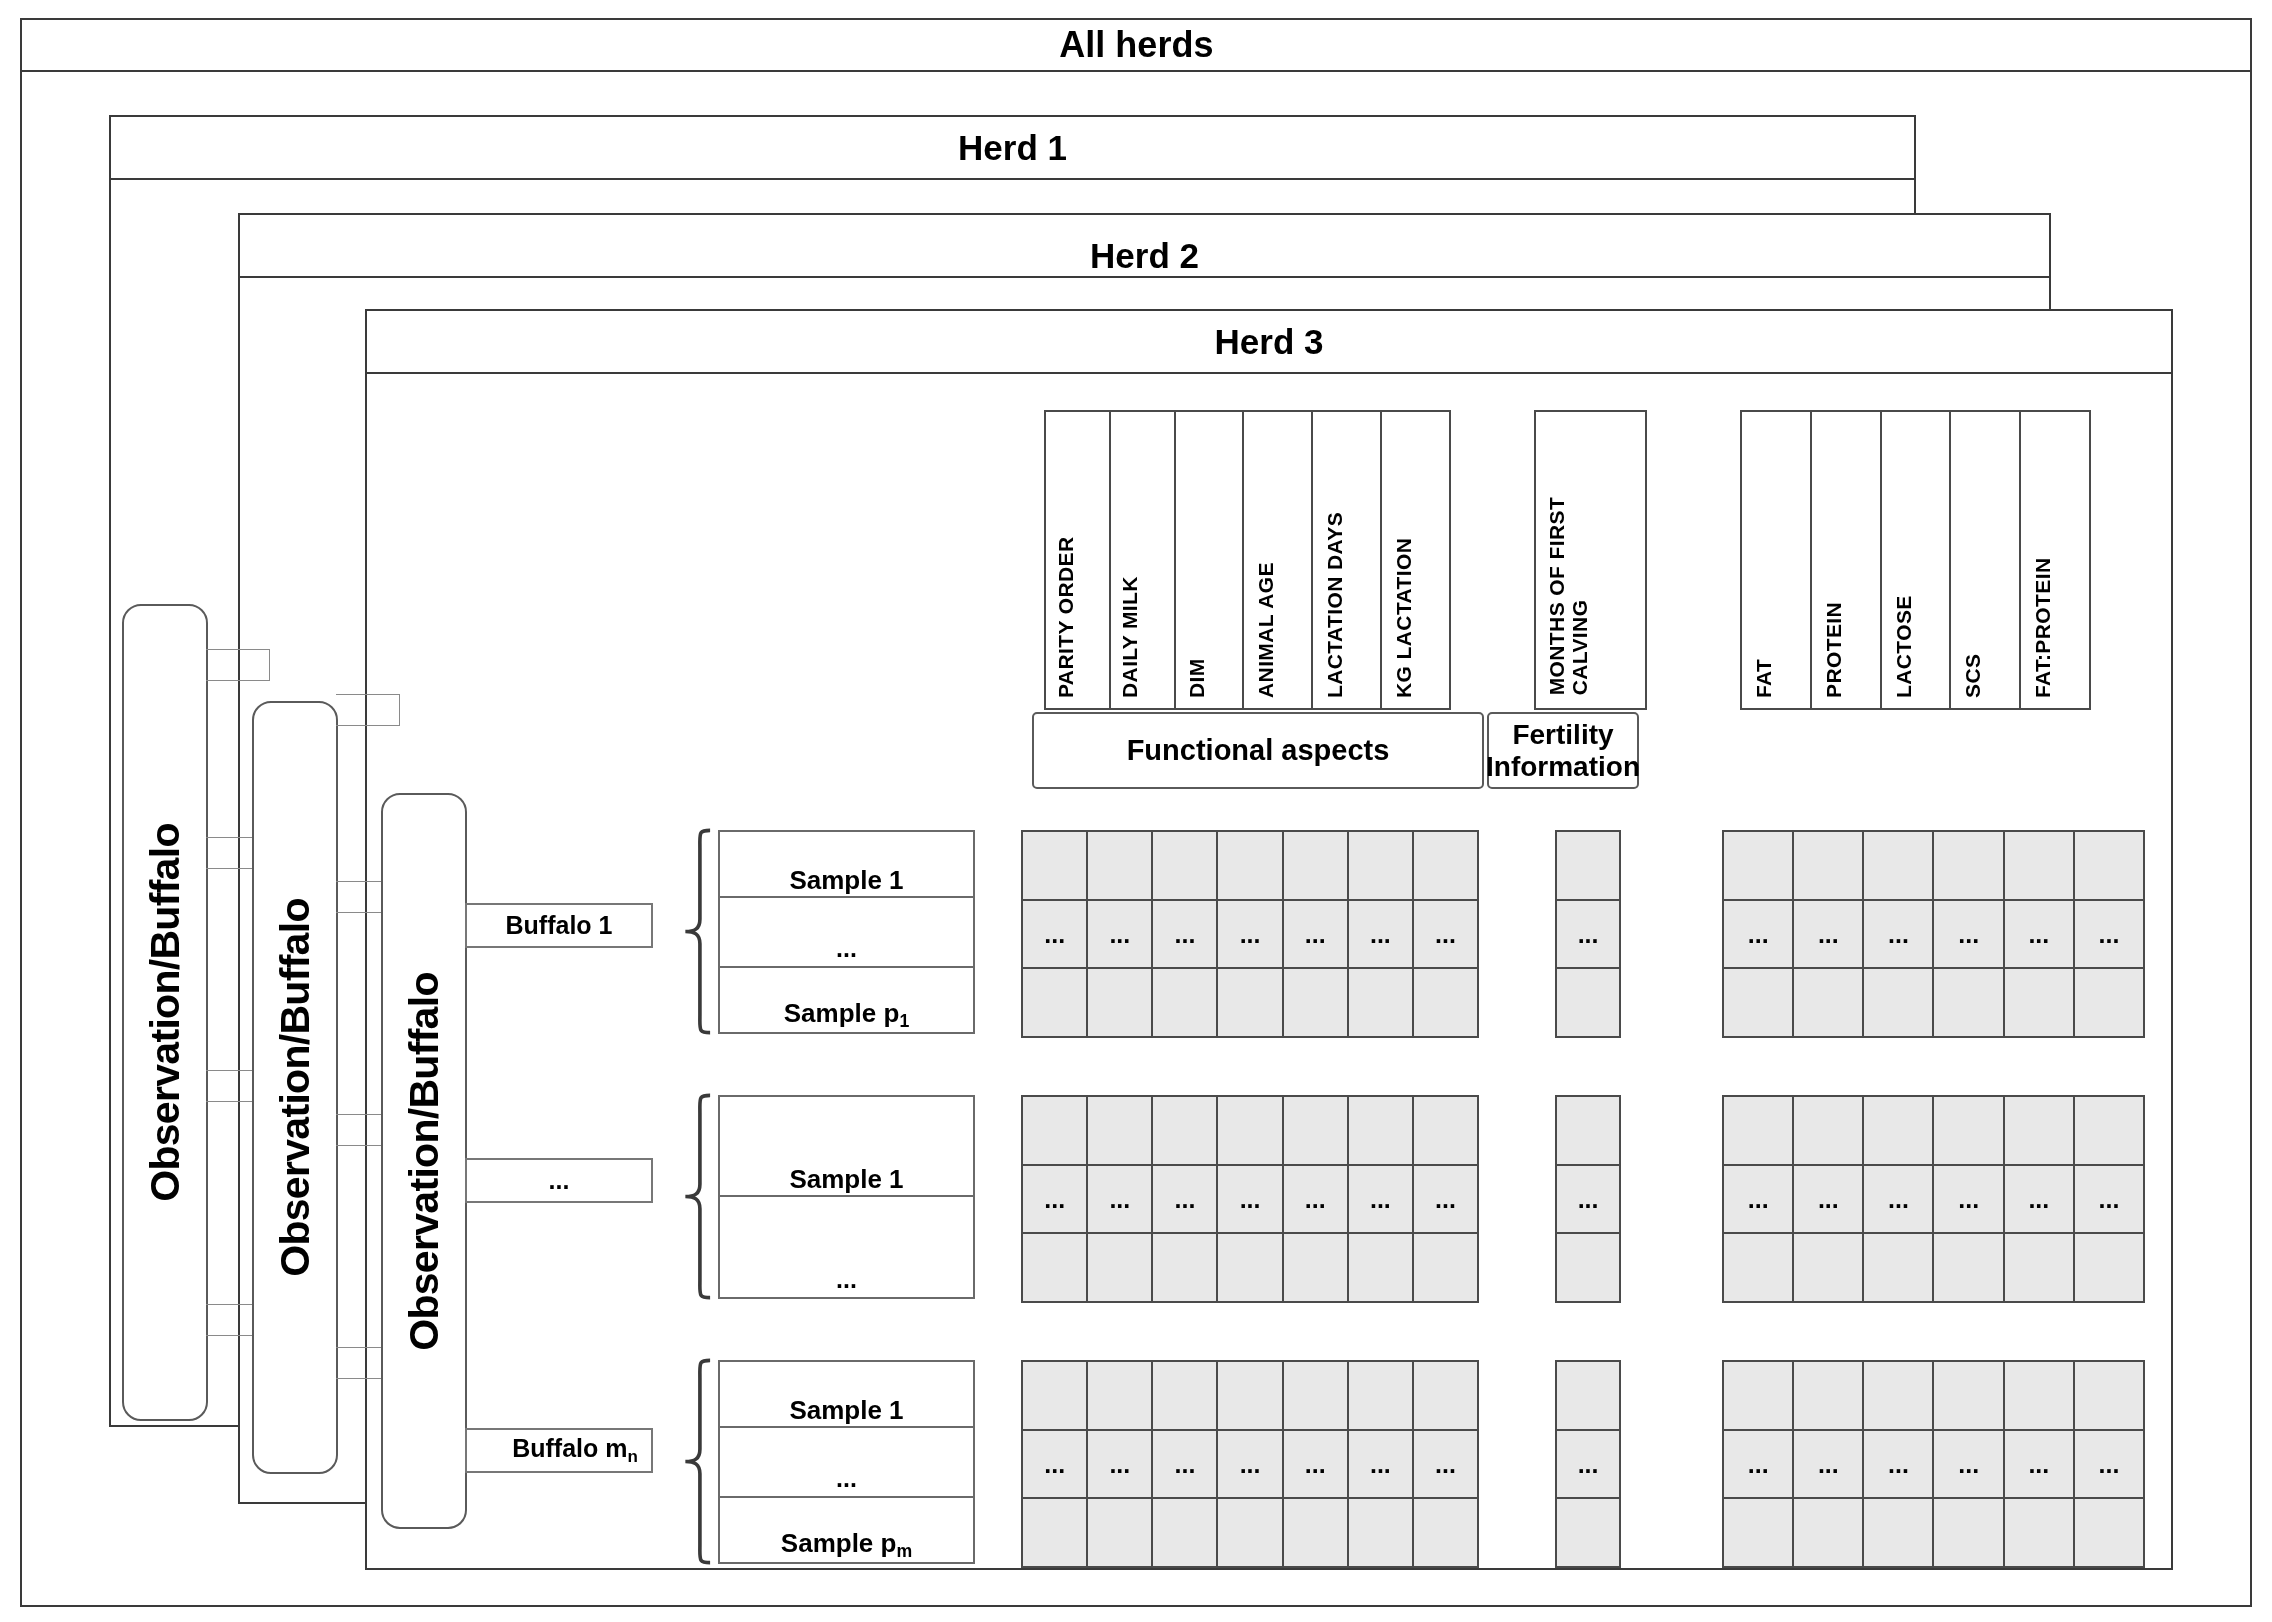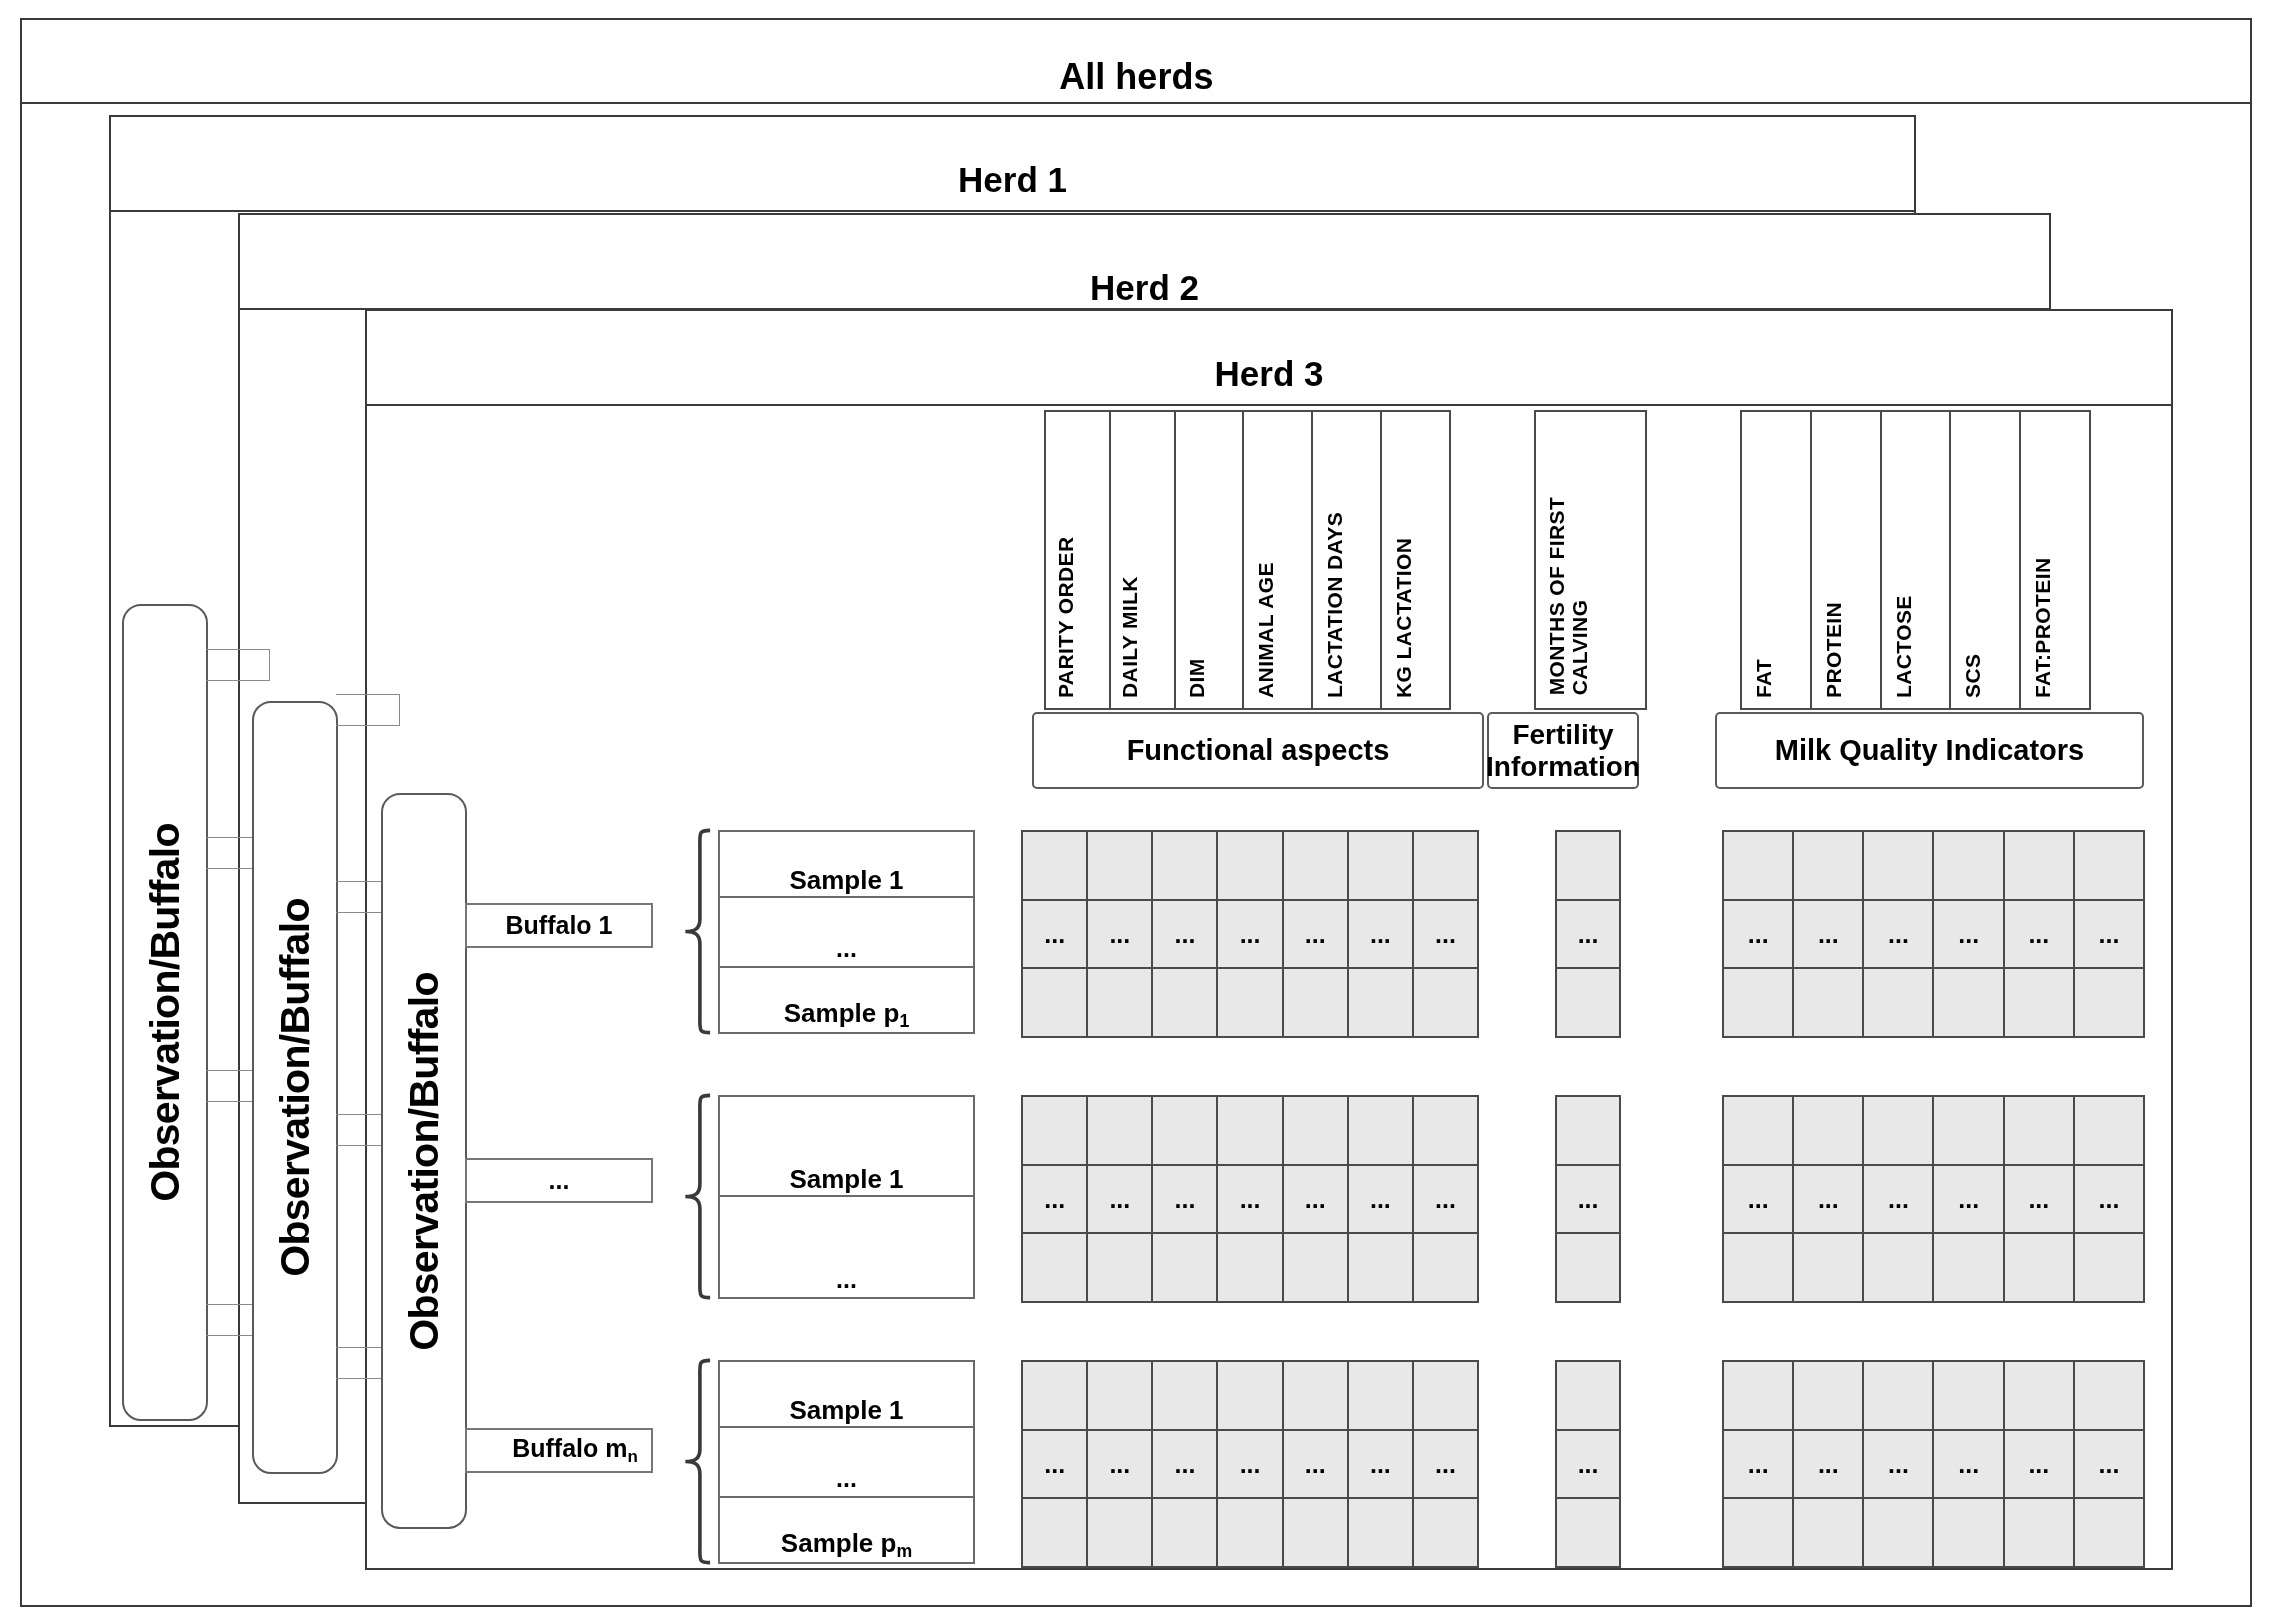--- a/index.html
+++ b/index.html
@@ -24,21 +24,20 @@
     position:absolute;
     left:0;right:0;
     border-bottom:2.9px solid #3a3a3a;
     box-sizing:border-box;
     display:flex;
     align-items:center;
     justify-content:center;
     font-weight:bold;
     color:#000;
     background:#ffffff;
-    margin-top:32px;
   }
 
   
   .obs-pill{
     position:absolute;
     border:2.2px solid #5a5a5a;
     border-radius:19px;
     background:#ffffff;
     box-sizing:border-box;
     display:flex;
@@ -321,23 +320,20 @@
       <div class="vlabel">FAT:PROTEIN</div>
     </div>
   </div>
 
   <div class="cat" style="left:1032px;top:712px;width:452px;height:77px;">
     <span>Functional aspects</span>
   </div>
   <div class="cat" style="left:1487px;top:712px;width:152px;height:77px;font-size:28px;">
     <span>Fertility Information</span>
   </div>
-  <div class="cat" style="left:1715px;top:712px;width:429px;height:77px;">
-    <span>Milk Quality Indicators</span>
-  </div>
 
   <div class="grid" style="left:1021px;top:830px;width:456px;height:206px;grid-template-columns:repeat(7,1fr);grid-template-rows:repeat(3,1fr);">
       <div class="cell"></div>
       <div class="cell"></div>
       <div class="cell"></div>
       <div class="cell"></div>
       <div class="cell"></div>
       <div class="cell"></div>
       <div class="cell"></div>
       <div class="cell">...</div>

